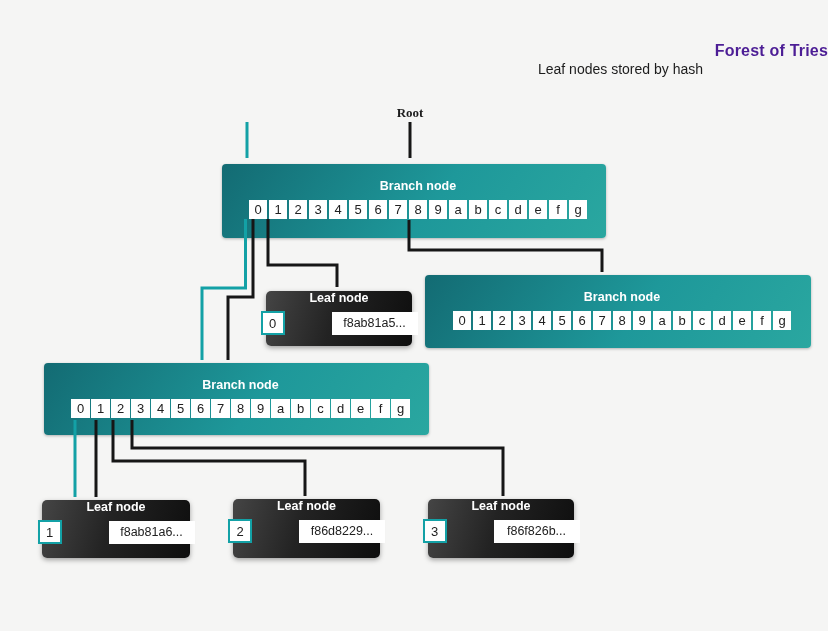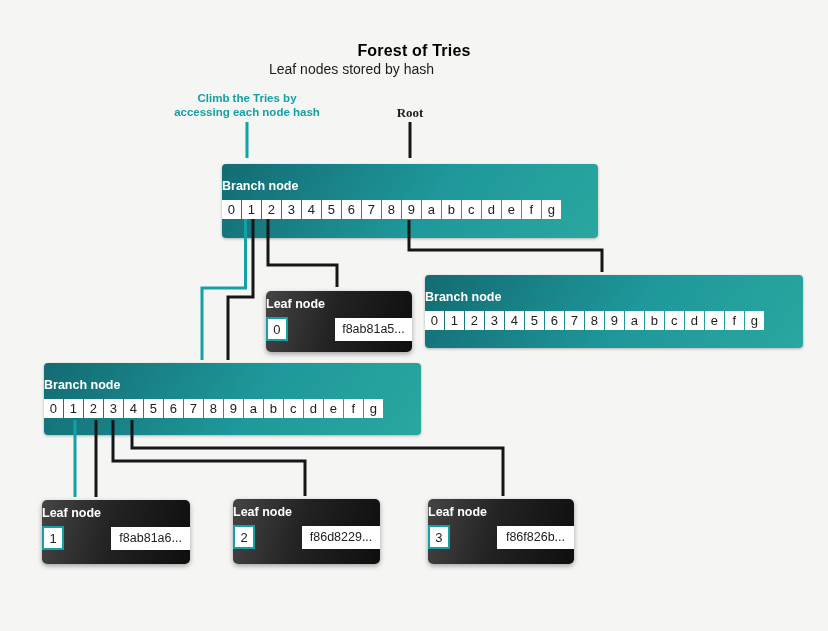--- a/index.html
+++ b/index.html
@@ -4,55 +4,55 @@
 <style>
   html,body{margin:0;padding:0;background:#f5f5f4;}
   .canvas{
     position:relative;width:828px;height:631px;overflow:hidden;
     background:#f5f5f4;
     font-family:"Liberation Sans",sans-serif;
     -webkit-font-smoothing:antialiased;
   }
   .abs{position:absolute;}
   .title{
-    top:42px;left:0;width:828px;text-align:center;
-    font-size:16px;font-weight:bold;color:#000000;letter-spacing:.2px;
+    top:42px;left:0;width:828px;text-align:right;
+    font-size:16px;font-weight:bold;color:#4c1d95;letter-spacing:.2px;
   }
   .subtitle{
-    top:61px;left:0;width:703px;text-align:center;
+    top:61px;left:0;width:703px;text-align:right;
     font-size:14px;font-weight:500;color:#1c1c1c;
   }
   .climb-label{
     top:92px;left:127px;width:240px;text-align:center;
     font-size:11.5px;line-height:13.5px;font-weight:bold;color:#13a1a6;
   }
   .root-label{
     top:105px;left:370px;width:80px;text-align:center;
     font-size:13px;font-weight:bold;color:#1c1c1c;font-family:Liberation Serif, serif;
   }
   .branch{
     border-radius:4px;
     background:linear-gradient(125deg,#136b73 0%,#1e989a 55%,#2aa7a0 100%);
     box-shadow:0 1px 3px rgba(0,0,0,.28);
-    display:flex;flex-direction:column;align-items:flex-start;
+    display:flex;flex-direction:column;align-items:center;padding-left:8px;
   }
   .branch-label{
     margin-top:15px;font-size:12.5px;font-weight:bold;color:#ffffff;
   }
   .cellrow{display:flex;gap:1.5px;margin-top:7px;}
   .cell{
     width:18.5px;height:19px;background:#ffffff;color:#212121;
     display:flex;align-items:center;justify-content:center;
     font-size:13px;
   }
   .leaf{
     border-radius:5px;
     background:linear-gradient(105deg,#454545 0%,#232323 45%,#0e0e0e 100%);
     box-shadow:0 2px 5px rgba(0,0,0,.35);
-    display:flex;flex-direction:column;padding-top:6px;
+    display:flex;flex-direction:column;align-items:center;padding-top:0;
   }
   .leaf-label{font-size:12.5px;font-weight:bold;color:#ffffff;}
   .leaf-row{display:flex;align-items:center;gap:11px;margin-top:6px;}
   .index-cell{
     width:20px;height:20px;background:#ffffff;border:2px solid #13a1a6;
     display:flex;align-items:center;justify-content:center;
     font-size:13px;color:#212121;
   }
   .hash-field{
     width:86px;height:23px;background:#ffffff;color:#212121;
@@ -66,24 +66,20 @@
   .wire-teal{stroke:#13a1a6;}
 </style>
 </head>
 <body>
 
 <div class="canvas">
 
   <div class="abs title">Forest of Tries</div>
   <div class="abs subtitle">Leaf nodes stored by hash</div>
 
-  <div class="abs climb-label">
-    <div>Climb the Tries by</div>
-    <div>accessing each node hash</div>
-  </div>
 
   <div class="abs root-label">Root</div>
 
   <div class="abs branch" style="left:222px;top:164px;width:376px;height:74px;">
     <div class="branch-label">Branch node</div>
     <div class="cellrow">
         <span class="cell">0</span>
         <span class="cell">1</span>
         <span class="cell">2</span>
         <span class="cell">3</span>

